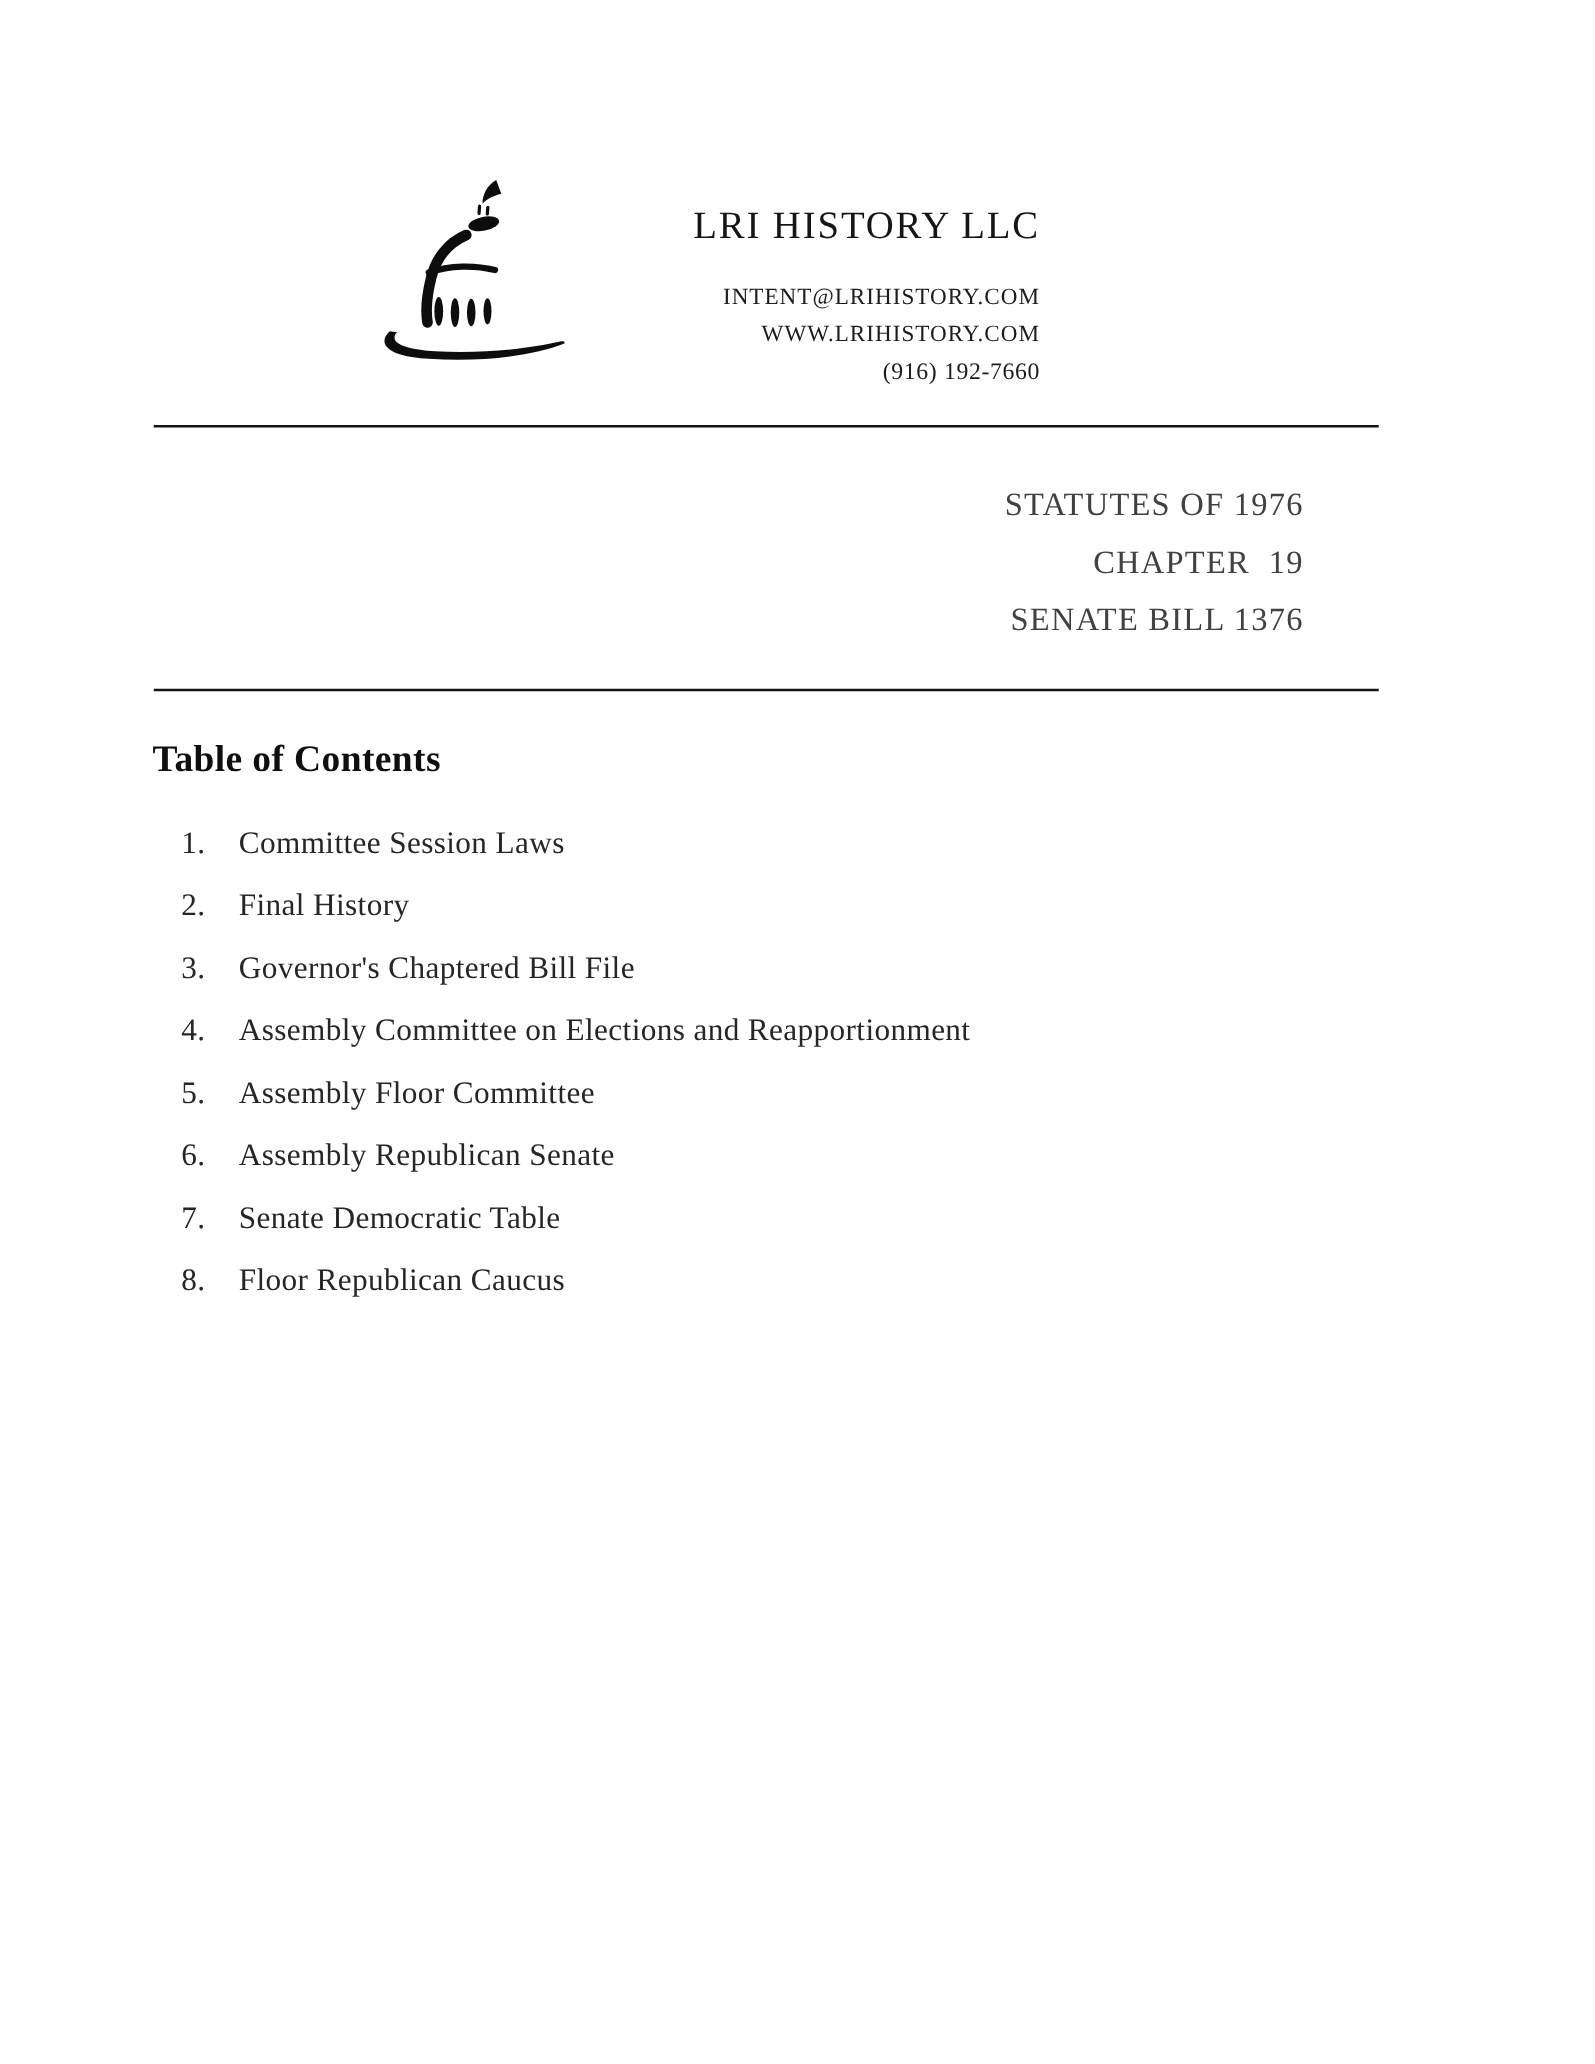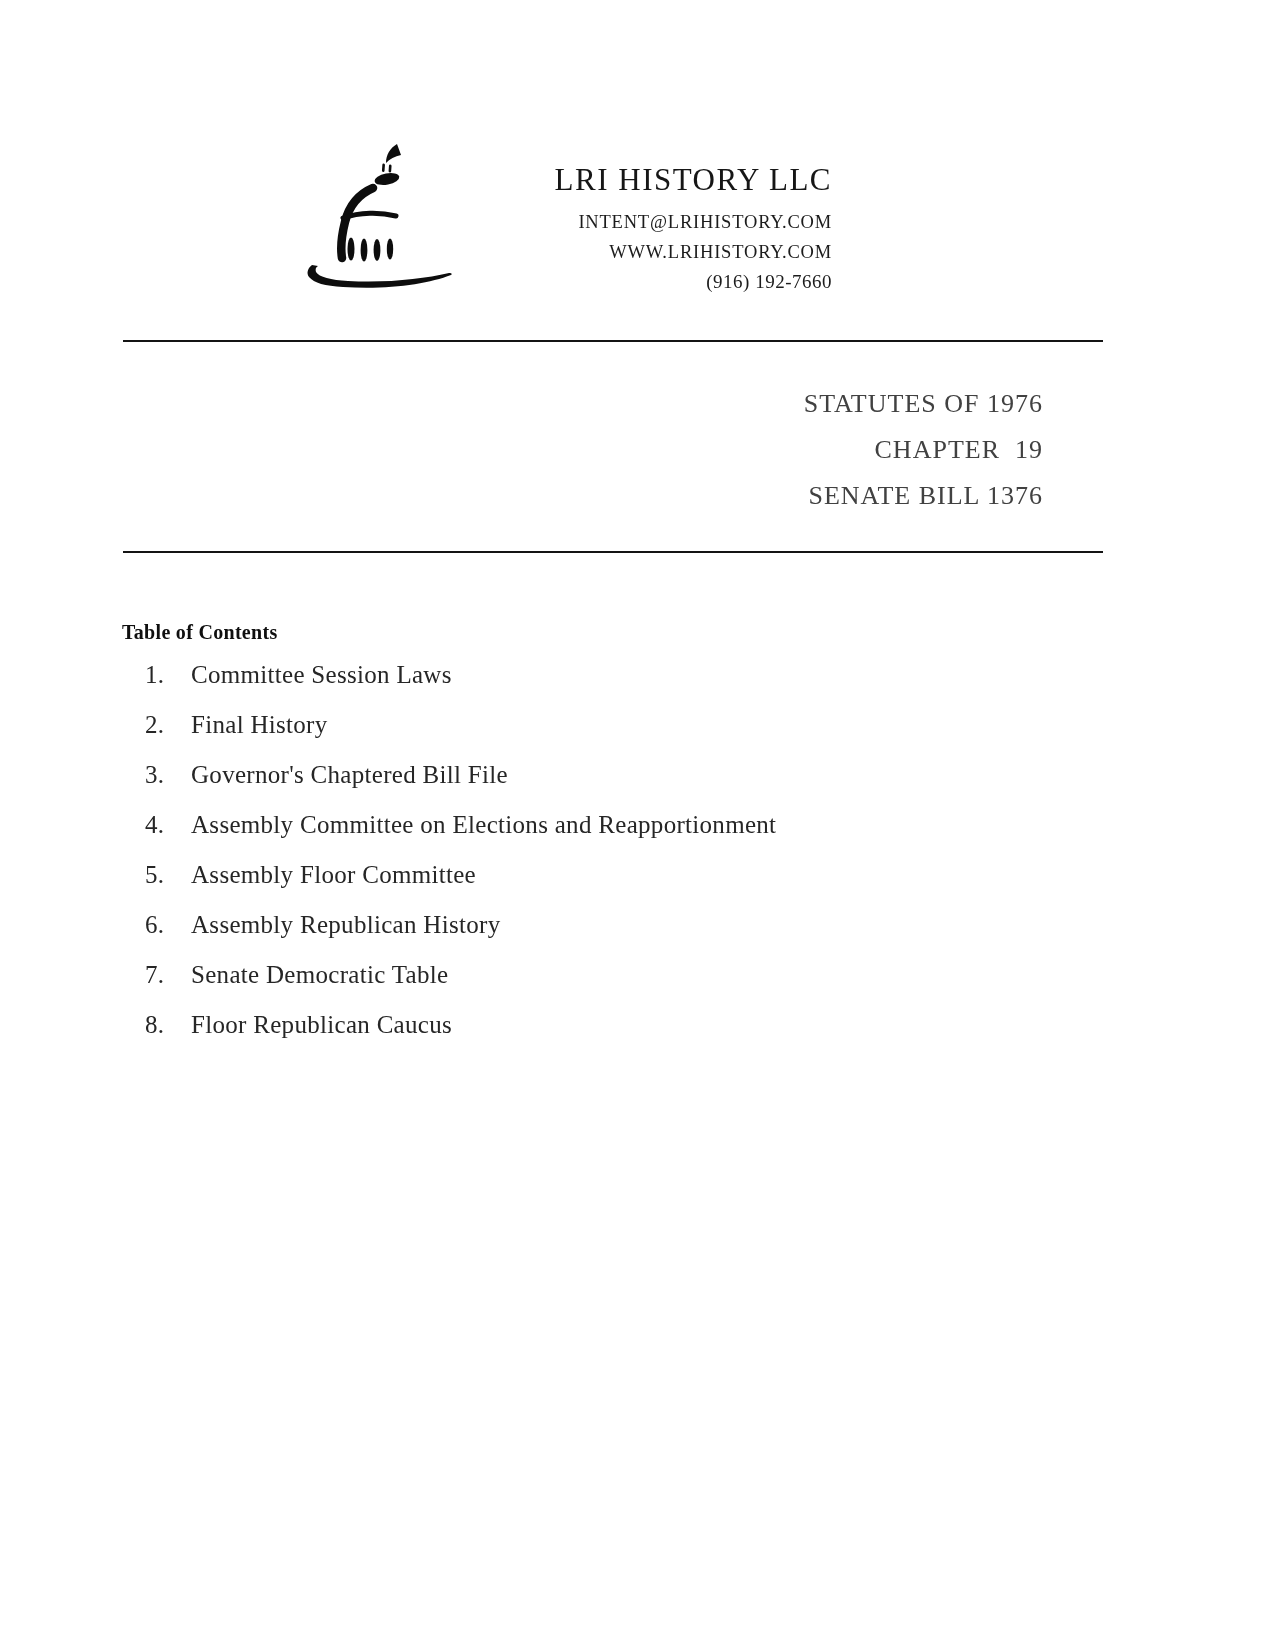--- a/index.html
+++ b/index.html
@@ -38,21 +38,21 @@
     line-height: 37px;
     letter-spacing: 1.5px;
     color: #161616;
   }
   .org-contact {
     font-size: 18.5px;
     line-height: 29.5px;
     letter-spacing: 0.8px;
     color: #1c1c1c;
   }
-  .org-contact.first { margin-top: 10px; }
+  .org-contact.first { margin-top: 26px; }
   .org-phone {
     font-size: 19px;
     line-height: 30px;
     letter-spacing: 0.5px;
     color: #1c1c1c;
   }
 
   
   .hrule {
     position: absolute;
@@ -78,26 +78,25 @@
     letter-spacing: 1px;
     color: #414141;
     white-space: pre; 
   }
 
   
   .toc-heading {
     position: absolute;
     left: 122px;
     top: 590px;
-    font-size: 20px;
+    font-size: 30px;
     font-weight: bold;
     line-height: 36px;
     letter-spacing: 0.3px;
     color: #0f0f0f;
-    margin-top: 24px;
   }
   .toc-list {
     position: absolute;
     left: 145px;
     top: 650px;
     width: 960px;
   }
   .toc-row {
     display: flex;
     font-size: 25px;
@@ -180,21 +179,21 @@
     <div class="toc-row">
       <span class="toc-num">4.</span>
       <span class="toc-label">Assembly Committee on Elections and Reapportionment</span>
     </div>
     <div class="toc-row">
       <span class="toc-num">5.</span>
       <span class="toc-label">Assembly Floor Committee</span>
     </div>
     <div class="toc-row">
       <span class="toc-num">6.</span>
-      <span class="toc-label">Assembly Republican History</span>
+      <span class="toc-label">Assembly Republican Senate</span>
     </div>
     <div class="toc-row">
       <span class="toc-num">7.</span>
       <span class="toc-label">Senate Democratic Table</span>
     </div>
     <div class="toc-row">
       <span class="toc-num">8.</span>
       <span class="toc-label">Floor Republican Caucus</span>
     </div>
   </div>

